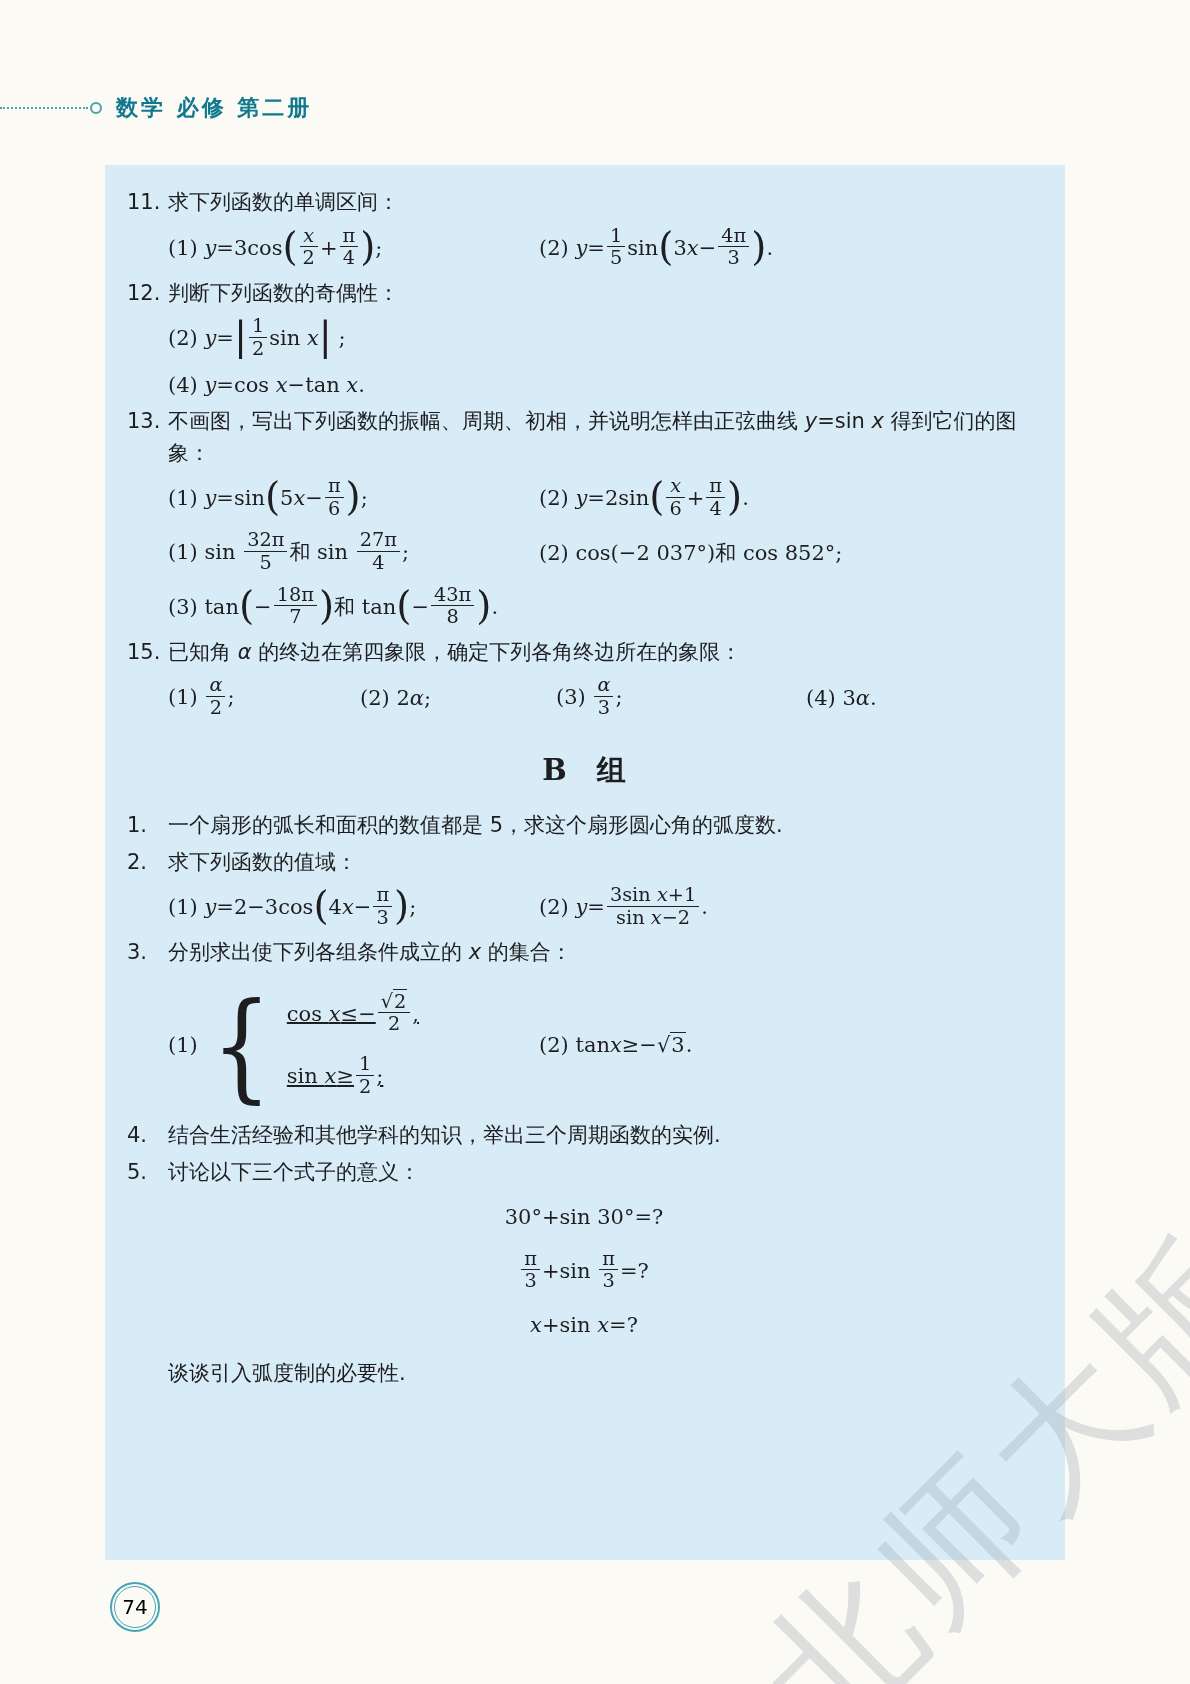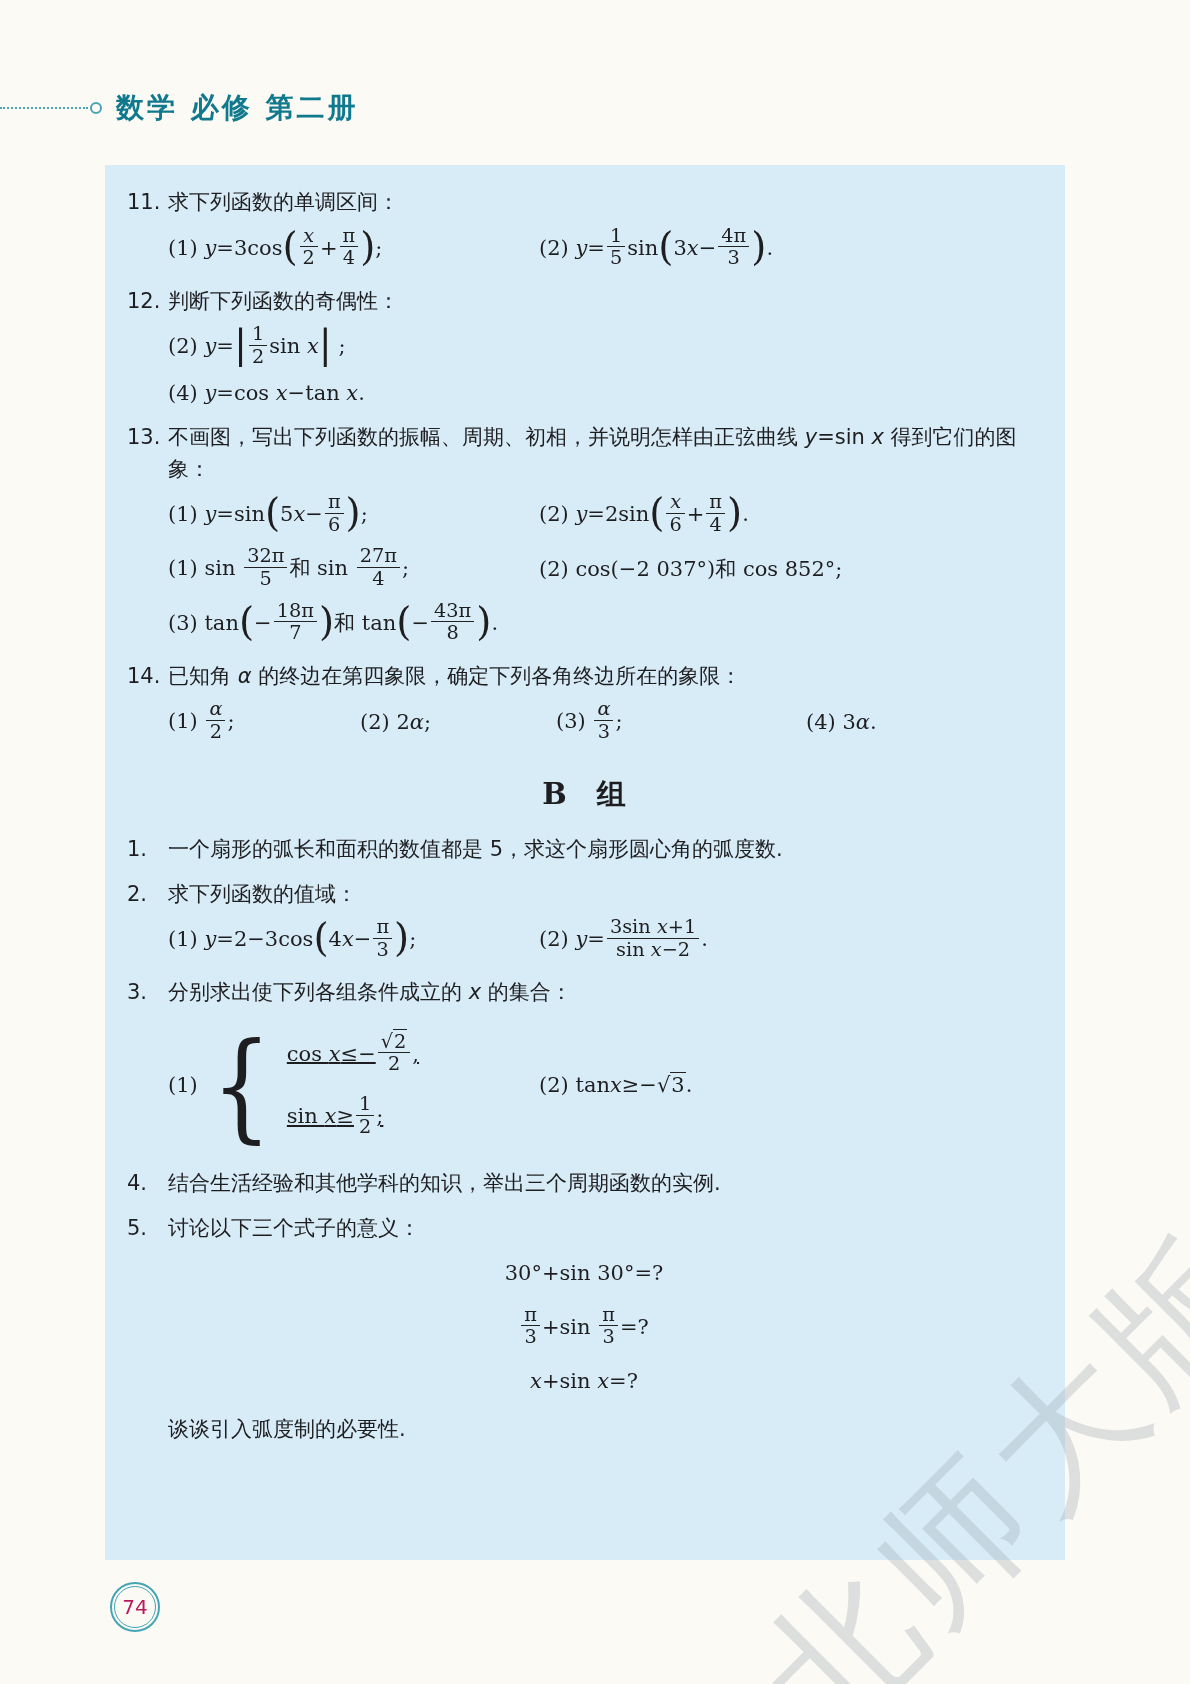--- a/index.html
+++ b/index.html
@@ -4,27 +4,27 @@
 <style>
   html,body{margin:0;padding:0;background:#fbfaf5;}
   .page{position:relative;width:1190px;height:1684px;background:#fbfaf5;overflow:hidden;
         font-family:"DejaVu Sans","Liberation Sans",sans-serif;color:#1e1e20;}
 
   
   .header{position:absolute;top:96px;left:0;display:flex;align-items:center;height:24px;}
   .dotline{display:inline-block;width:88px;height:0;border-top:2px dotted #49a3b2;}
   .ring{display:inline-block;width:8px;height:8px;border:2px solid #49a3b2;border-radius:50%;
         margin-left:2px;margin-right:14px;background:transparent;}
-  .header-title{color:#10798d;font-weight:bold;font-size:28px;letter-spacing:3px;}
+  .header-title{color:#10798d;font-weight:bold;font-size:22px;letter-spacing:3px;}
 
   
   .panel{position:absolute;left:105px;top:165px;width:960px;height:1395px;background:#d8ecf8;
          box-sizing:border-box;padding:18px 24px 10px 22px;font-size:21px;line-height:1.5;}
 
-  .prob{display:flex;margin-top:13px;}
+  .prob{display:flex;margin-top:5px;}
   .prob:first-child{margin-top:4px;}
   .pnum{flex:none;width:41px;}
   .bnum{flex:none;width:41px;}
   .pbody{flex:1;}
 
   .cols{display:flex;margin-left:41px;margin-top:6px;align-items:center;}
   .c1{width:42.5%;}
   .c2{flex:1;}
   .w15a{width:192px;}.w15b{width:196px;}.w15c{width:250px;}.w15d{flex:1;}
 
@@ -52,21 +52,21 @@
          font-family:"DejaVu Serif","Liberation Serif",serif;}
   .sysrows .sysrow{display:block;margin:14px 0;text-decoration:underline;}
 
   .eqc{text-align:center;margin-top:14px;}
   .tail{margin-left:41px;margin-top:16px;}
 
   
   .pagebub{position:absolute;left:110px;top:1582px;width:50px;height:50px;border:2px solid #45a5b5;
            border-radius:50%;box-sizing:border-box;display:flex;align-items:center;justify-content:center;}
   .pagebub-inner{width:40px;height:40px;border:1.6px solid #45a5b5;border-radius:50%;
-                 display:flex;align-items:center;justify-content:center;font-size:20px;color:#be185d;}
+                 display:flex;align-items:center;justify-content:center;font-size:20px;color:#000000;}
 
   
   .wm{position:absolute;right:-140px;bottom:100px;font-size:148px;color:#99a4ab;opacity:0.30;
       transform:rotate(-45deg);letter-spacing:10px;white-space:nowrap;pointer-events:none;
       font-family:"DejaVu Serif","Liberation Serif",serif;}
 </style>
 </head>
 <body>
 
 <div class="page">
@@ -110,21 +110,21 @@
 
     <div class="cols">
       <div class="c1 m">(1) sin <span class="fr"><span class="t">32π</span><span class="b">5</span></span>和 sin <span class="fr"><span class="t">27π</span><span class="b">4</span></span>;</div>
       <div class="c2 m">(2) cos(−2 037°)和 cos 852°;</div>
     </div>
     <div class="cols">
       <div class="c1 m">(3) tan<span class="bp">(</span>−<span class="fr"><span class="t">18π</span><span class="b">7</span></span><span class="bp">)</span>和 tan<span class="bp">(</span>−<span class="fr"><span class="t">43π</span><span class="b">8</span></span><span class="bp">)</span>.</div>
     </div>
 
     <div class="prob">
-      <span class="pnum">14.</span>
+      <span class="pnum">15.</span>
       <div class="pbody">已知角 <i>α</i> 的终边在第四象限，确定下列各角终边所在的象限：</div>
     </div>
     <div class="cols">
       <div class="w15a m">(1) <span class="fr"><span class="t"><i>α</i></span><span class="b">2</span></span>;</div>
       <div class="w15b m">(2) 2<i>α</i>;</div>
       <div class="w15c m">(3) <span class="fr"><span class="t"><i>α</i></span><span class="b">3</span></span>;</div>
       <div class="w15d m">(4) 3<i>α</i>.</div>
     </div>
 
     <div class="bhead">B 组</div>

